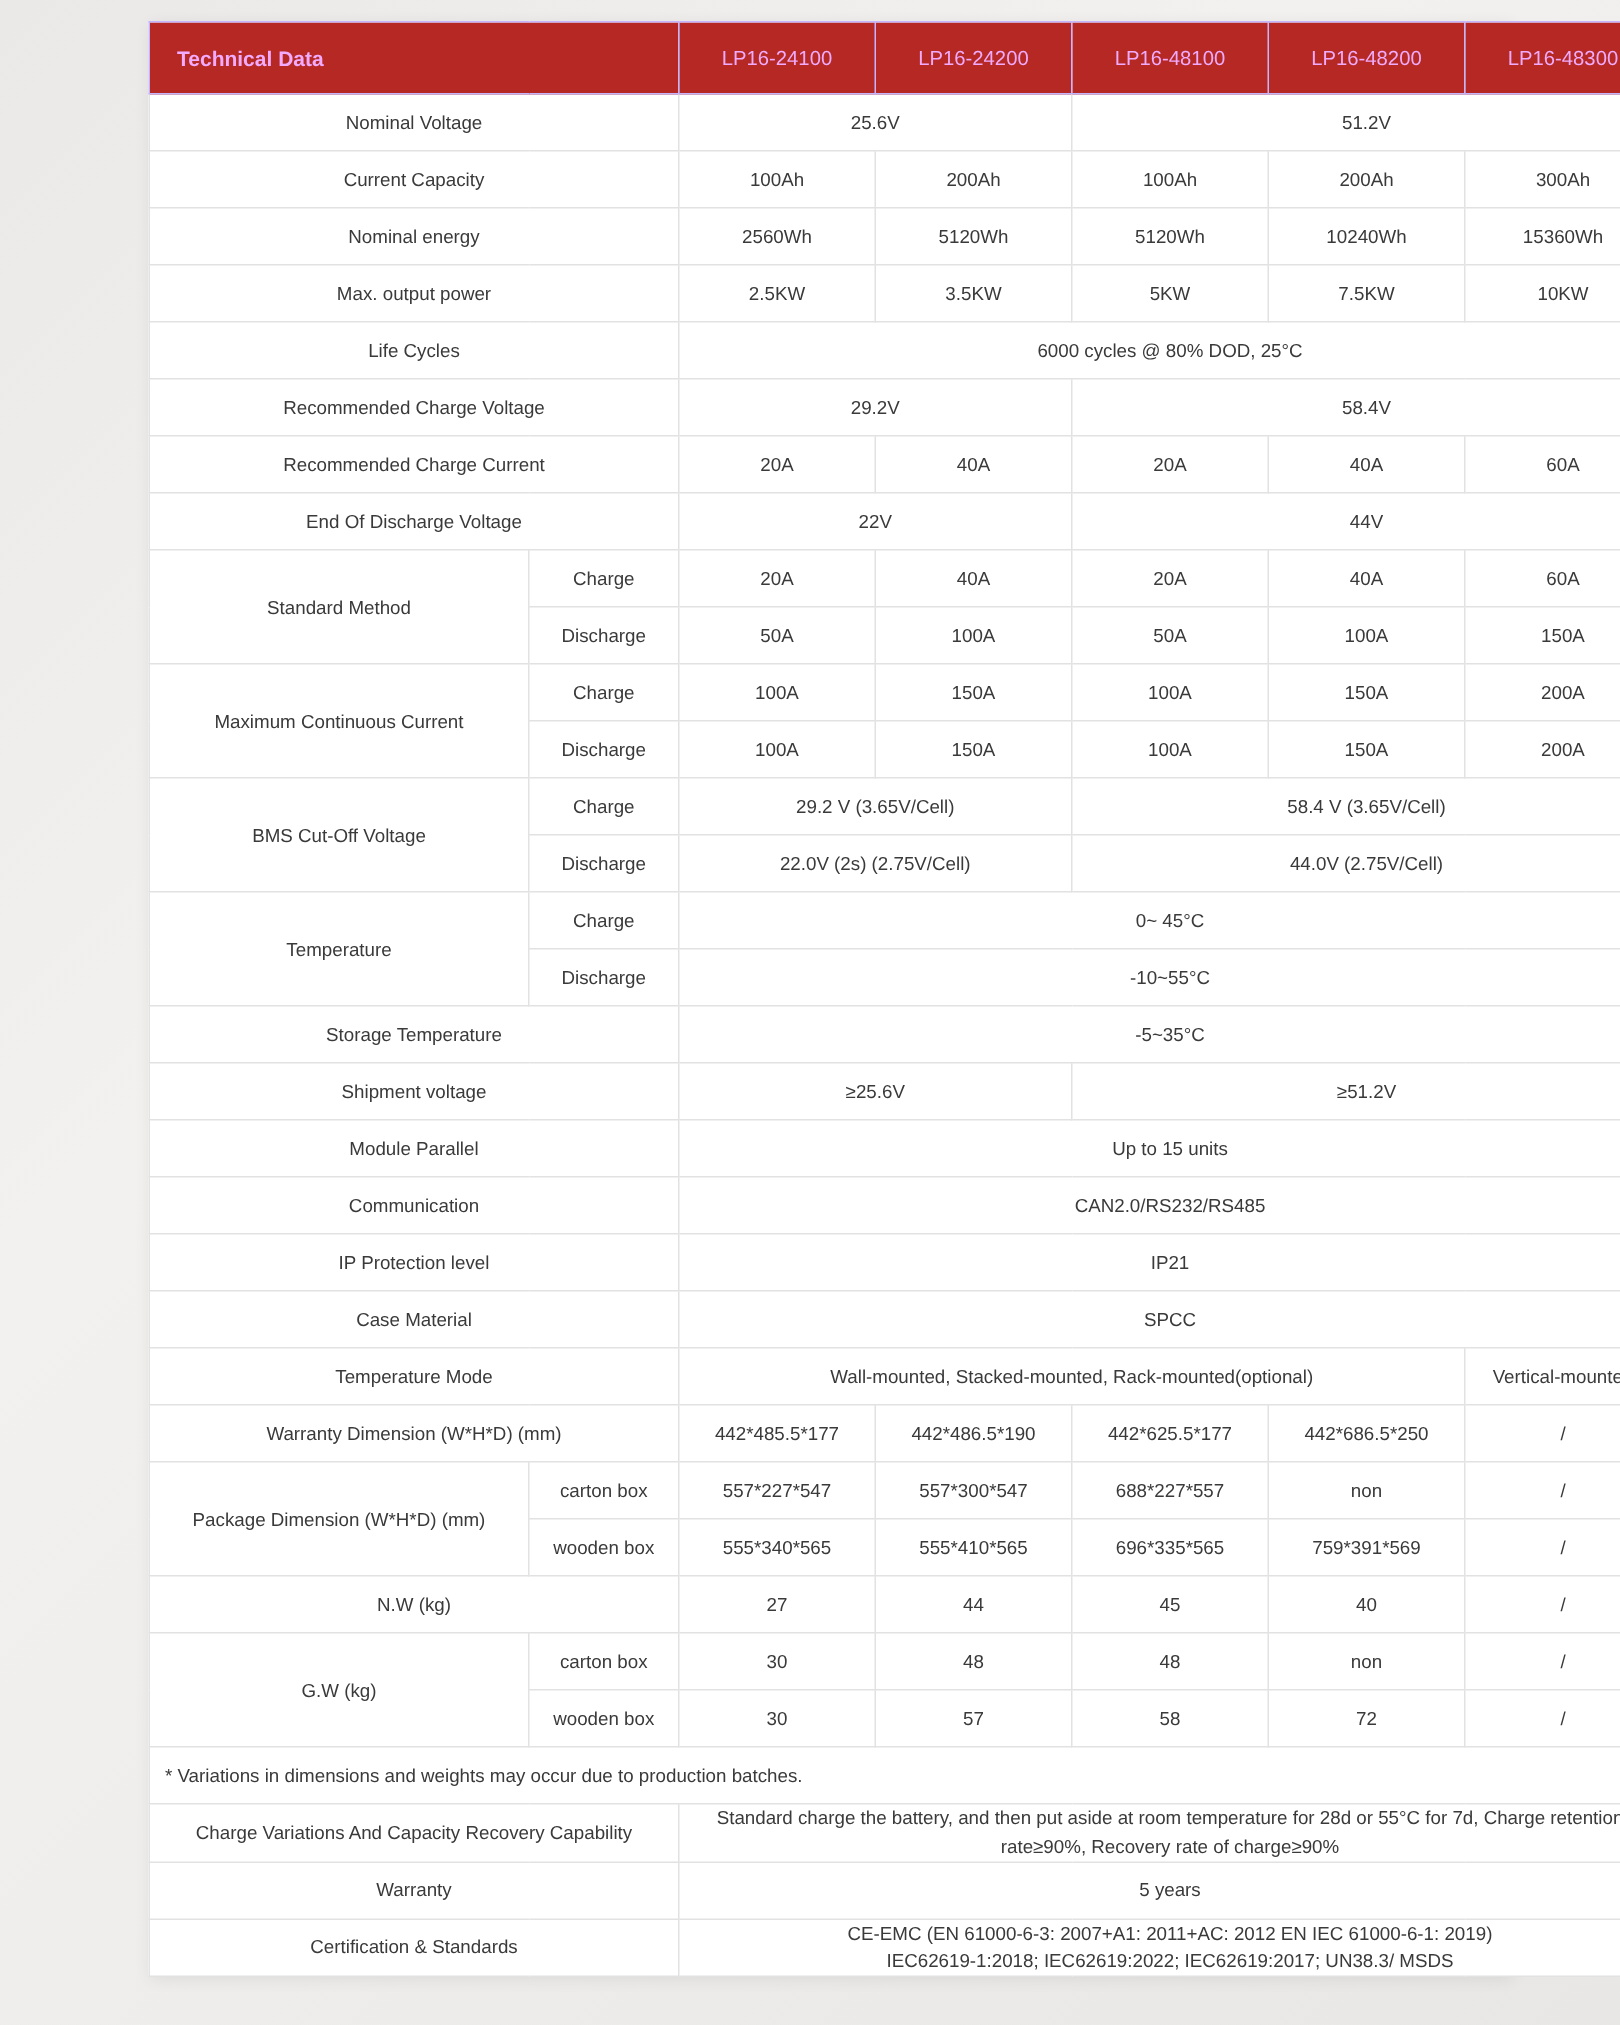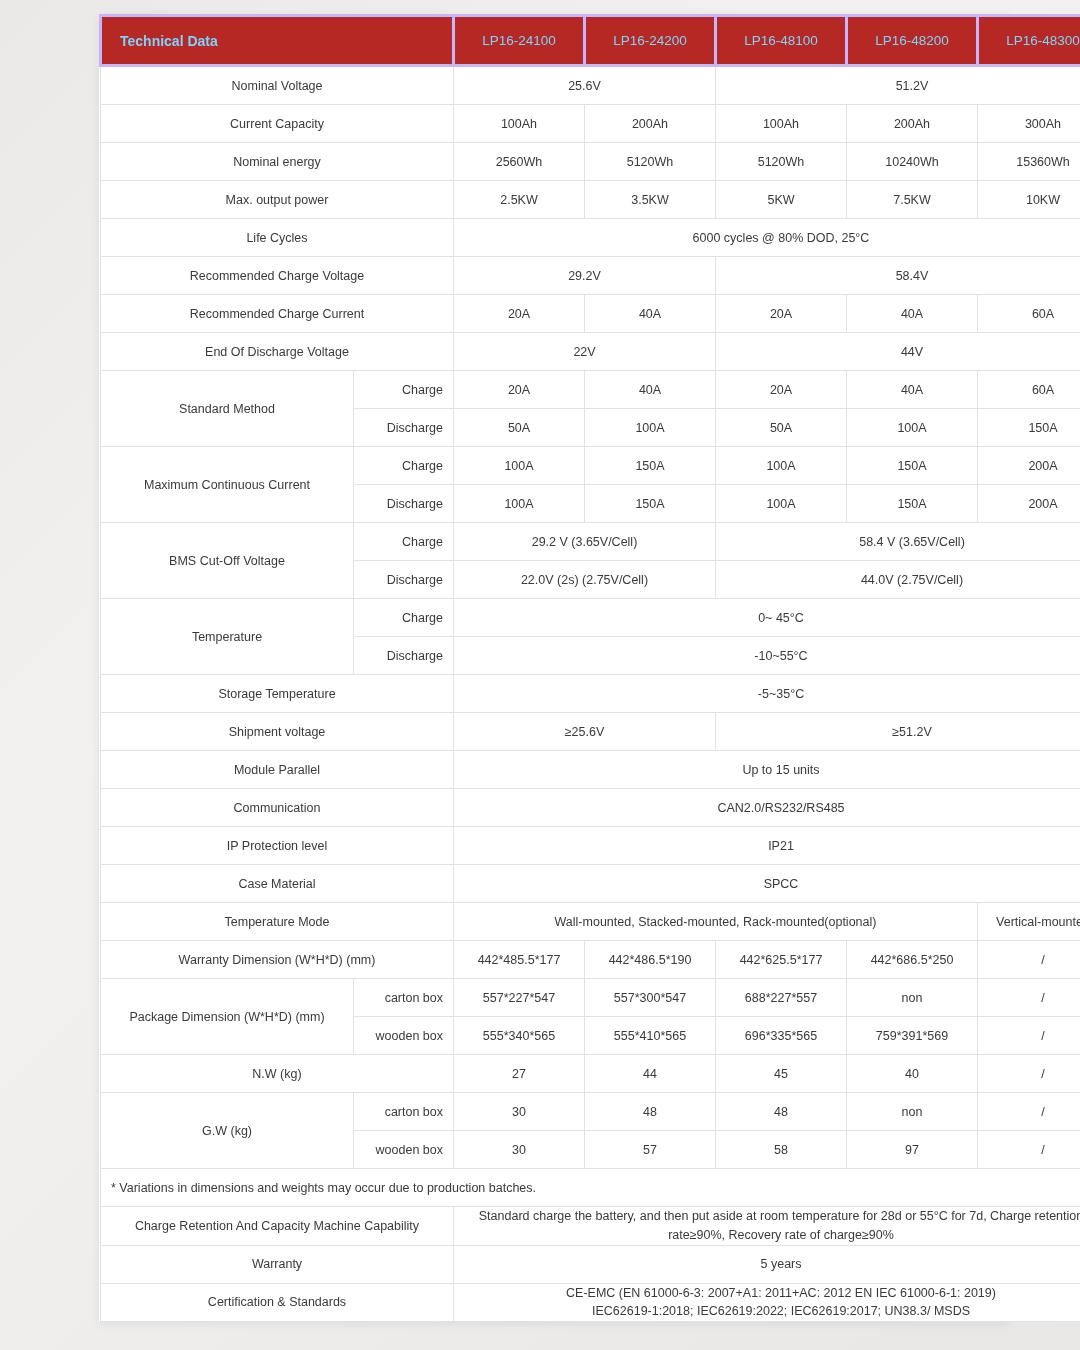--- a/index.html
+++ b/index.html
@@ -33,39 +33,39 @@
     font-size: 12.5px;
     font-weight: normal;
     color: #3a3a3a;
     padding: 0 10px;
     height: 37px;
     vertical-align: middle;
   }
   
   tr.head th {
     background: #b52824;
-    color: #7dd3fc;
+    color: #f0abfc;
     height: 47px;
-    border: 3px solid #c4b5fd;
+    border: 1px solid #c4b5fd;
     font-size: 13.5px;
     text-align: center;
   }
   tr.head th.title {
     text-align: left;
     font-weight: bold;
     padding-left: 18px;
     font-size: 14px;
   }
   td.label {
     text-align: center;
     padding-left: 13px;
     color: #3d3d3d;
   }
   td.sublabel {
-    text-align: right;
+    text-align: center;
     padding-left: 13px;
     color: #3d3d3d;
   }
   td.val {
     text-align: center;
   }
   td.note {
     text-align: left;
     padding-left: 13px;
     font-size: 11px;
@@ -305,30 +305,30 @@
     <td class="val">48</td>
     <td class="val">48</td>
     <td class="val">non</td>
     <td class="val">/</td>
   </tr>
   <tr>
     <td class="sublabel">wooden box</td>
     <td class="val">30</td>
     <td class="val">57</td>
     <td class="val">58</td>
-    <td class="val">97</td>
+    <td class="val">72</td>
     <td class="val">/</td>
   </tr>
 
   <tr>
     <td class="note" colspan="7">* Variations in dimensions and weights may occur due to production batches.</td>
   </tr>
 
   <tr>
-    <td class="label tall" colspan="2">Charge Retention And Capacity Machine Capability</td>
+    <td class="label tall" colspan="2">Charge Variations And Capacity Recovery Capability</td>
     <td class="multiline tall" colspan="5">Standard charge the battery, and then put aside at room temperature for 28d or 55°C for 7d, Charge retention rate≥90%, Recovery rate of charge≥90%</td>
   </tr>
 
   <tr>
     <td class="label tall" colspan="2">Warranty</td>
     <td class="val tall" colspan="5">5 years</td>
   </tr>
 
   <tr>
     <td class="label tall" colspan="2">Certification &amp; Standards</td>

